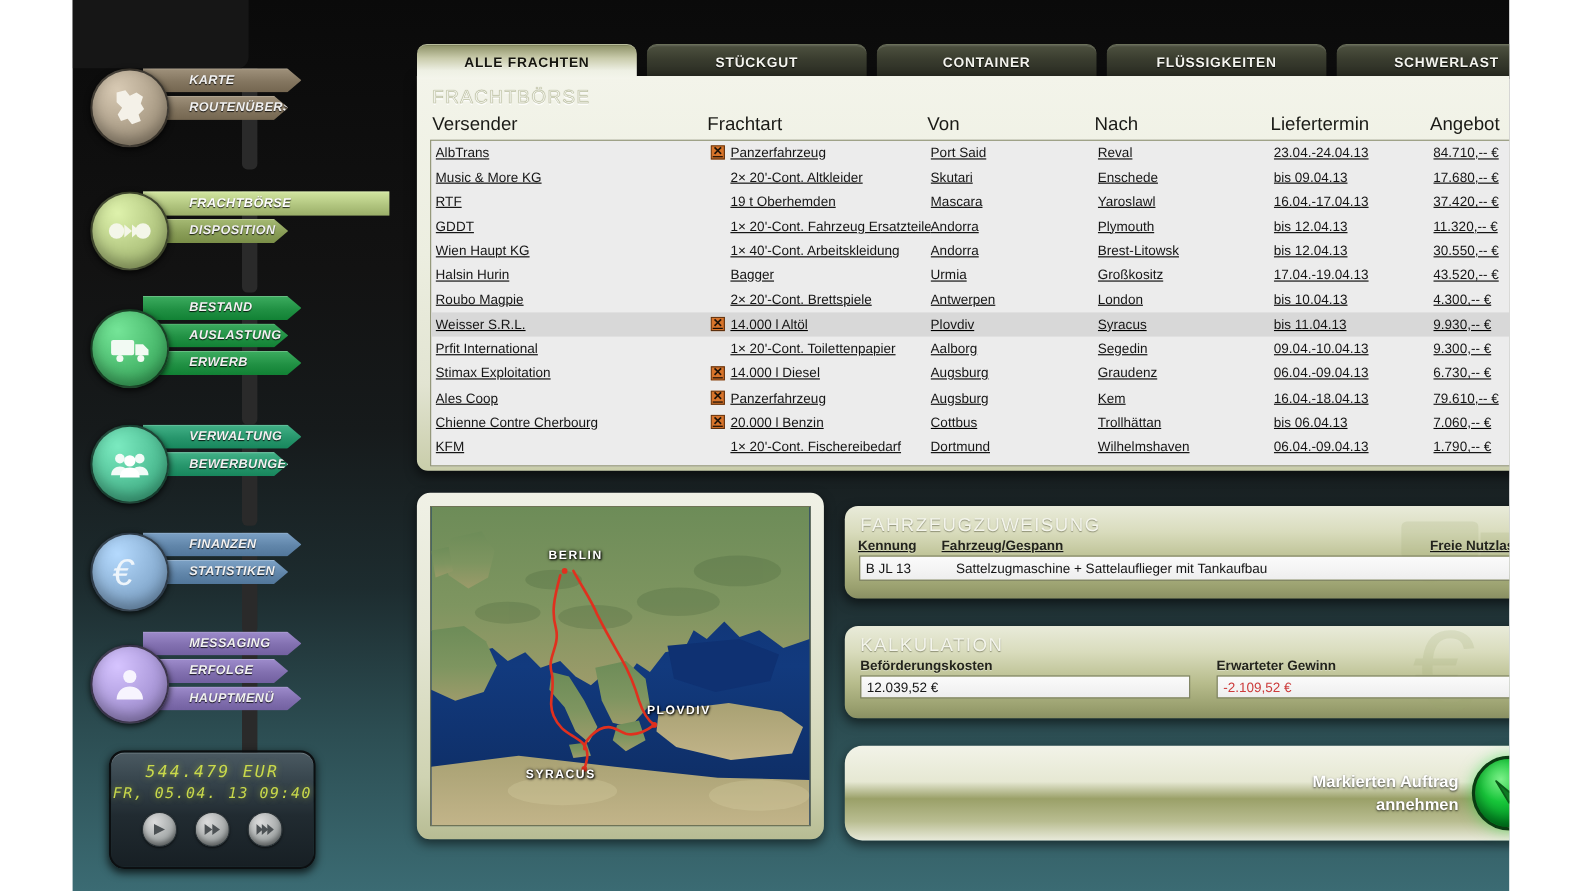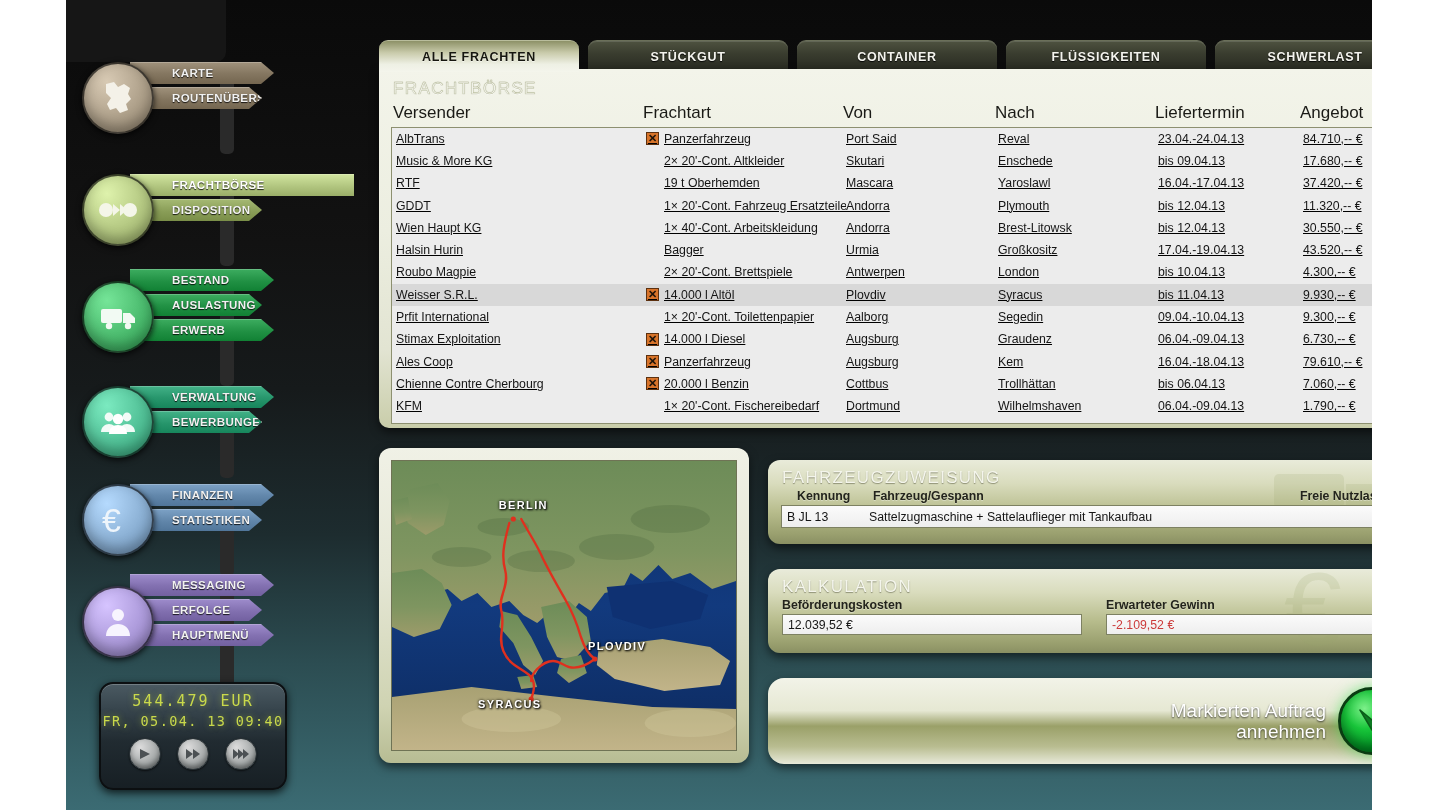--- a/index.html
+++ b/index.html
@@ -24,21 +24,21 @@
         #1d2c2f 66%, #2c4d52 82%, #37636a 95%, #3b6b73 100%);
     overflow: hidden;
   }
   .viewport-topcap {
     position: absolute; left: 0; top: 0; width: 160px; height: 62px;
     background: #161616;
     border-bottom-right-radius: 10px;
   }
 
   
-  .sidebar { position: absolute; left: 0; top: 62px; width: 232px; height: 664px; }
+  .sidebar { position: absolute; left: 0; top: 62px; width: 232px; height: 664px; font-style: italic; }
   .nav-group {
     position: absolute; left: 16px;
     width: 212px;
   }
   .nav-spine {
     position: absolute; left: 138px; top: 0;
     width: 14px; height: 100%;
     background: #2a2a2a;
     border-radius: 0 0 5px 5px;
   }
@@ -237,21 +237,21 @@
   .accept-bar {
     position: absolute; left: 702px; top: 678px;
     width: 650px; height: 86px;
     border-radius: 16px;
     background: linear-gradient(180deg,#f2f3e8 0%, #e6e8d3 38%, #9aa068 56%, #b9bd91 80%, #e8eada 100%);
     box-shadow: 0 4px 10px rgba(0,0,0,.55);
   }
   .accept-text {
     position: absolute; right: 92px; top: 22px;
     text-align: right;
-    color: #ffffff; font-size: 19px; font-weight: normal; line-height: 21px;
+    color: #ffffff; font-size: 15px; font-weight: bold; line-height: 21px;
     text-shadow: 0 1px 2px rgba(0,0,0,.75);
   }
   .accept-btn {
     position: absolute; right: 12px; top: 9px;
     width: 68px; height: 68px; border-radius: 50%;
     background: radial-gradient(circle at 38% 30%, #7df08a 0%, #18c63a 35%, #009424 70%, #00641a 100%);
     border: 3px solid #0a3d12;
     box-shadow: 0 0 14px rgba(40,220,70,.55), inset 0 -6px 12px rgba(0,0,0,.35);
     display: flex; align-items: center; justify-content: center;
   }
@@ -662,21 +662,21 @@
     <div class="panel-green" style="left:702px;top:460px;width:650px;height:84px">
       <div class="watermark">
         <svg width="150" height="90" viewBox="0 0 150 90" fill="#9aa86e">
           <rect x="10" y="26" width="70" height="34" rx="5"></rect>
           <path d="M82,36 h26 l18,16 v8 h-44 z"></path>
           <circle cx="36" cy="66" r="12" fill="none" stroke="#9aa86e" stroke-width="7"></circle>
           <circle cx="108" cy="66" r="12" fill="none" stroke="#9aa86e" stroke-width="7"></circle>
         </svg>
       </div>
       <h3>FAHRZEUGZUWEISUNG</h3>
-      <div style="position:relative;z-index:2;display:flex;padding:0 12px 0 29px;">
+      <div style="position:relative;z-index:2;display:flex;padding:0 12px 0 12px;text-decoration:underline;">
         <span class="sub-label" style="width:76px">Kennung</span>
         <span class="sub-label" style="flex:1">Fahrzeug/Gespann</span>
         <span class="sub-label" style="width:106px">Freie Nutzlast</span>
       </div>
       <div class="field" style="position:relative;z-index:2;margin:2px 12px 0 13px;height:23px;">
         <span style="width:70px">B JL 13</span>
         <span>Sattelzugmaschine + Sattelauflieger mit Tankaufbau</span>
 
       </div>
     </div>

